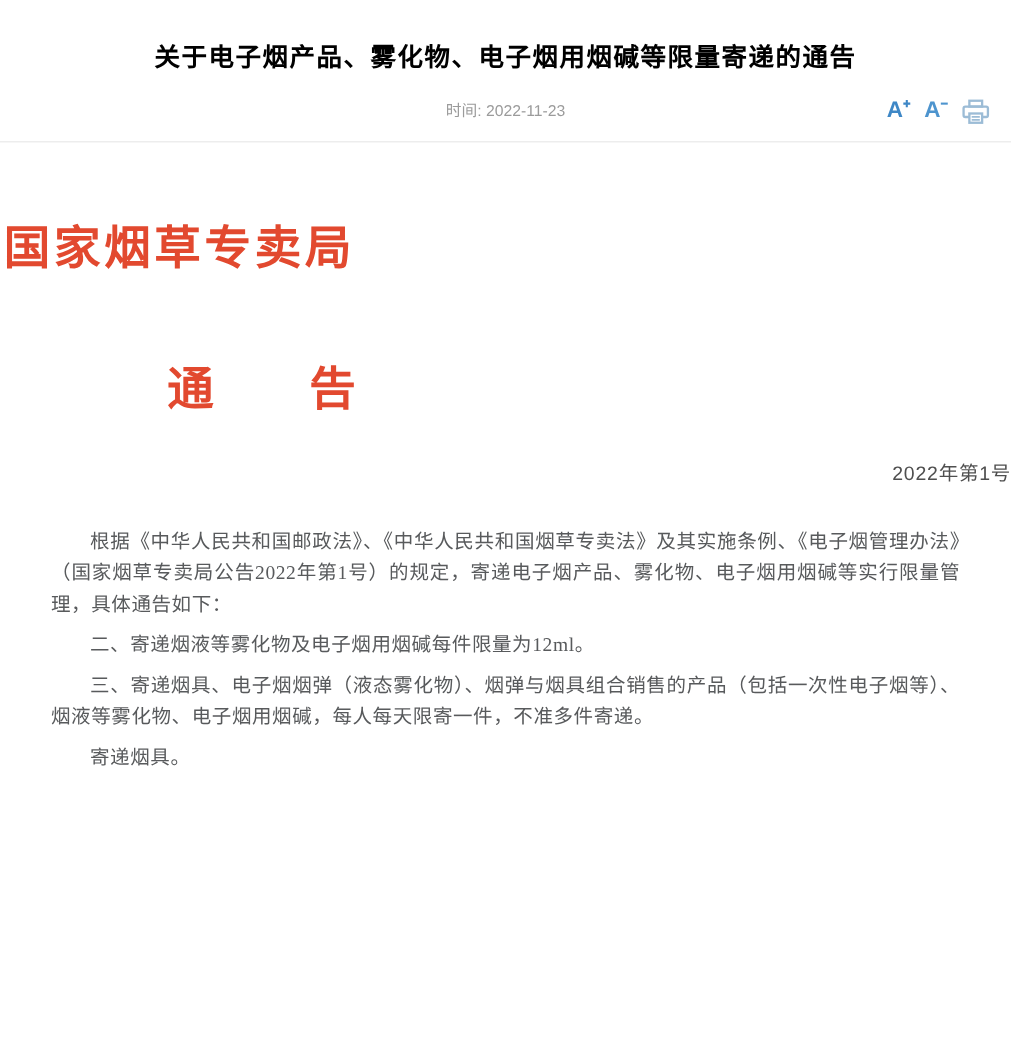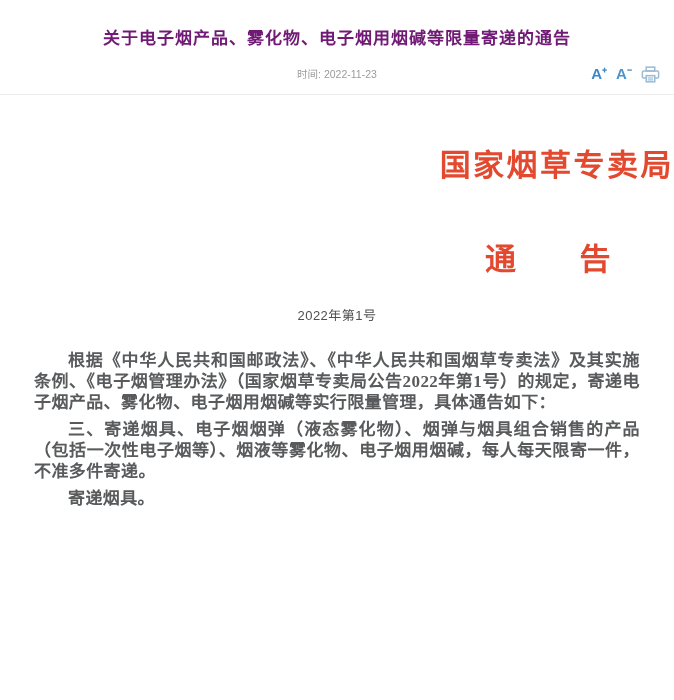--- a/index.html
+++ b/index.html
@@ -14,21 +14,21 @@
   }
   .page { width: 674px; height: 700px; background: #fff; position: relative; }
 
   
   .doc-header { padding-top: 24px; }
   .doc-title {
     text-align: center;
     font-size: 17px;
     font-weight: bold;
     letter-spacing: 1px;
-    color: #701a75;
+    color: #000000;
   }
   .meta-row {
     position: relative;
     margin-top: 14px;
     height: 22px;
   }
   .time-label {
     display: block;
     text-align: center;
     font-family: "Liberation Sans", sans-serif;
@@ -68,52 +68,51 @@
 
   
   .notice-head {
     margin-top: 12px;
     color: #e2492f;
     font-weight: bold;
     font-size: 31px;
   }
   .issuer-line {
     display: block;
-    text-align: right;
+    text-align: left;
     line-height: 46px;
     white-space: nowrap;
     margin-top: 48px;
   }
   .ls-tight { letter-spacing: 0.08em; text-indent: 0.08em; }
   .ls-mid   { letter-spacing: 0.63em; text-indent: 0.63em; }
   .ls-wide  { letter-spacing: 2.05em; text-indent: 2.05em; padding-left: 48px; }
 
   .doc-number {
     margin-top: 22px;
-    text-align: center;
+    text-align: right;
     font-family: "Liberation Sans", sans-serif;
     font-size: 13px;
     color: #4f4f4f;
     letter-spacing: 0.5px;
   }
 
   
   .doc-body {
     margin-top: 26px;
     padding: 0 34px;
   }
   .doc-body p {
     text-indent: 2em;
-    font-size: 17px;
+    font-size: 13px;
     line-height: 21px;
     letter-spacing: 0.4px;
     text-align: justify;
     color: #585a5c;
     margin-bottom: 6px;
-    font-weight: bold;
   }
 </style>
 </head>
 <body>
 
 <div class="page">
 
   <div class="doc-header">
     <h1 class="doc-title">关于电子烟产品、雾化物、电子烟用烟碱等限量寄递的通告</h1>
 
@@ -141,17 +140,18 @@
 
   <div class="notice-head">
     <span class="issuer-line ls-tight">国家烟草专卖局</span>
     <span class="issuer-line ls-wide">通告</span>
   </div>
 
   <div class="doc-number">2022年第1号</div>
 
   <div class="doc-body">
     <p>根据《中华人民共和国邮政法》、《中华人民共和国烟草专卖法》及其实施条例、《电子烟管理办法》（国家烟草专卖局公告2022年第1号）的规定，寄递电子烟产品、雾化物、电子烟用烟碱等实行限量管理，具体通告如下：</p>
+    <p>二、寄递烟液等雾化物及电子烟用烟碱每件限量为12ml。</p>
     <p>三、寄递烟具、电子烟烟弹（液态雾化物）、烟弹与烟具组合销售的产品（包括一次性电子烟等）、烟液等雾化物、电子烟用烟碱，每人每天限寄一件，不准多件寄递。</p>
     <p>寄递烟具。</p>
   </div>
 
 </div>
 
 </body></html>

